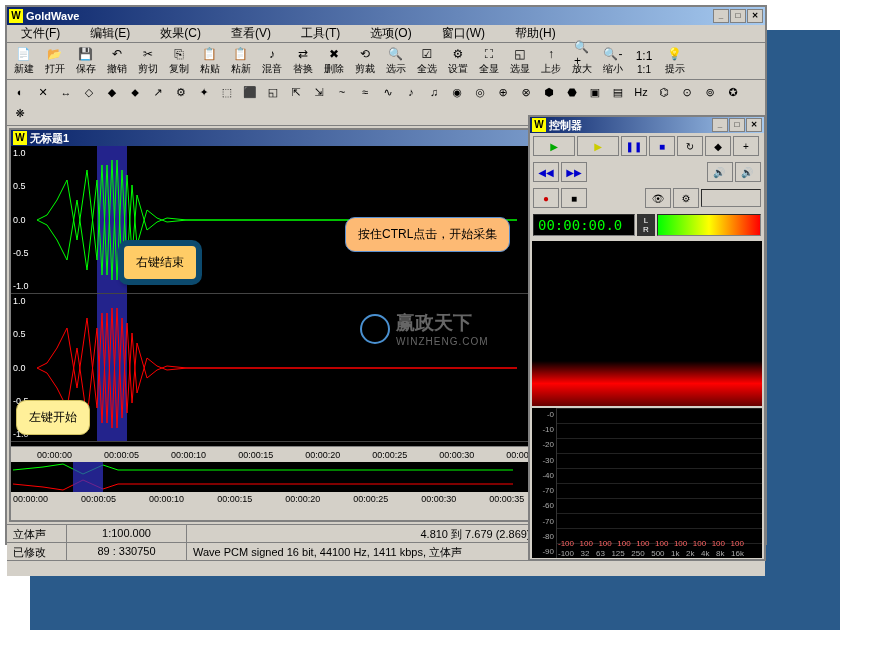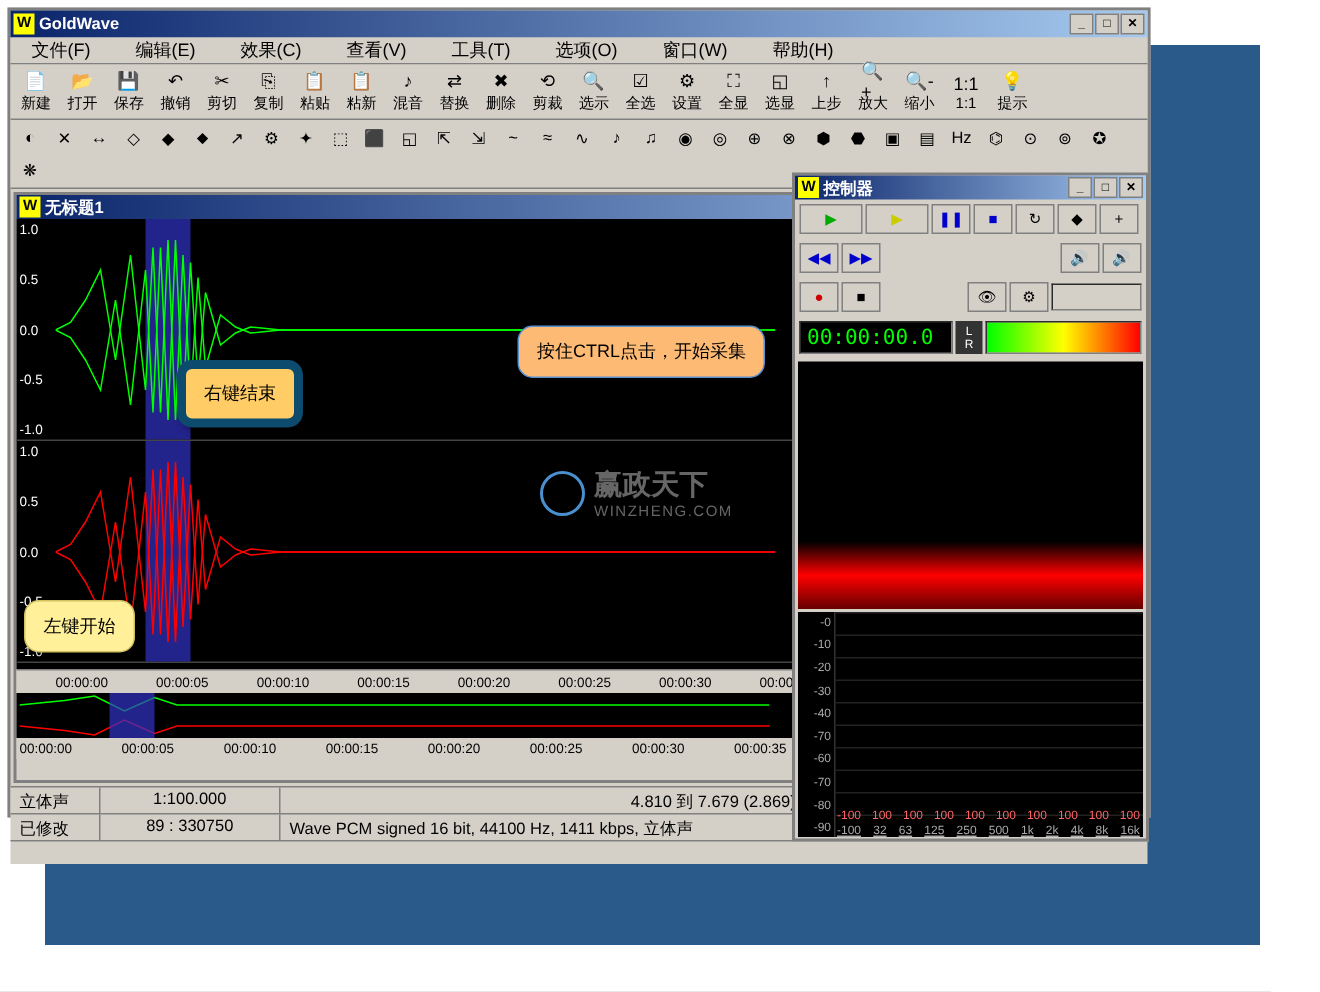--- a/index.html
+++ b/index.html
@@ -43,21 +43,21 @@
 .time-display { background: #000; color: #0f0; font-family: monospace; font-size: 14px; padding: 2px 4px; border: 1px inset #808080; width: 102px; }
 .lr-indicator { width: 18px; height: 22px; font-size: 8px; display: flex; flex-direction: column; justify-content: center; color: #fff; background: #333; text-align: center; }
 .level-meter { flex: 1; height: 22px; background: linear-gradient(to right, #0f0, #ff0, #f00); border: 1px inset #808080; }
 .spectrum { height: 165px; background: #000; margin: 2px; position: relative; }
 .spectrum-gradient { position: absolute; bottom: 0; left: 0; right: 0; height: 45px; background: linear-gradient(to top, #600, #f00, #000); }
 .level-graph { height: 150px; background: #000; margin: 2px; position: relative; display: flex; }
 .level-labels { width: 24px; display: flex; flex-direction: column; justify-content: space-between; padding: 2px; }
 .level-label { color: #aaa; font-size: 8px; text-align: right; }
 .level-grid { flex: 1; position: relative; border-left: 1px solid #333; }
 .level-grid-line { position: absolute; left: 0; right: 0; border-top: 1px solid #222; }
-.freq-labels { position: absolute; bottom: 0; left: 24px; right: 0; display: flex; justify-content: space-between; padding: 0 2px; text-decoration: underline; }
+.freq-labels { position: absolute; bottom: 0; left: 24px; right: 16px; display: flex; justify-content: space-between; padding: 0 2px; }
 .freq-label { color: #f66; font-size: 8px; }
 .callout { position: absolute; padding: 8px 12px; border-radius: 10px; font-size: 12px; box-shadow: 2px 2px 4px rgba(0,0,0,0.3); z-index: 20; }
 .callout-blue { background: #fdba74; border: 1px solid #5a8fd0; top: 178px; left: 345px; margin-top: 39px; }
 .callout-orange { background: #ffcc66; border: 6px solid #0c4a6e; top: 240px; left: 118px; }
 .callout-yellow { background: #fff099; border: 1px solid #d0c060; top: 400px; left: 16px; }
 .watermark { position: absolute; top: 310px; left: 360px; z-index: 5; font-size: 14px; color: #666; display: flex; align-items: center; gap: 6px; }
 .watermark-logo { width: 30px; height: 30px; border: 2px solid #4a90d0; border-radius: 50%; position: relative; }
 .jagged-fill { position: absolute; top: 30px; left: 30px; width: 810px; height: 600px; background: #2a5a8a; }
 </style>
 </head>

